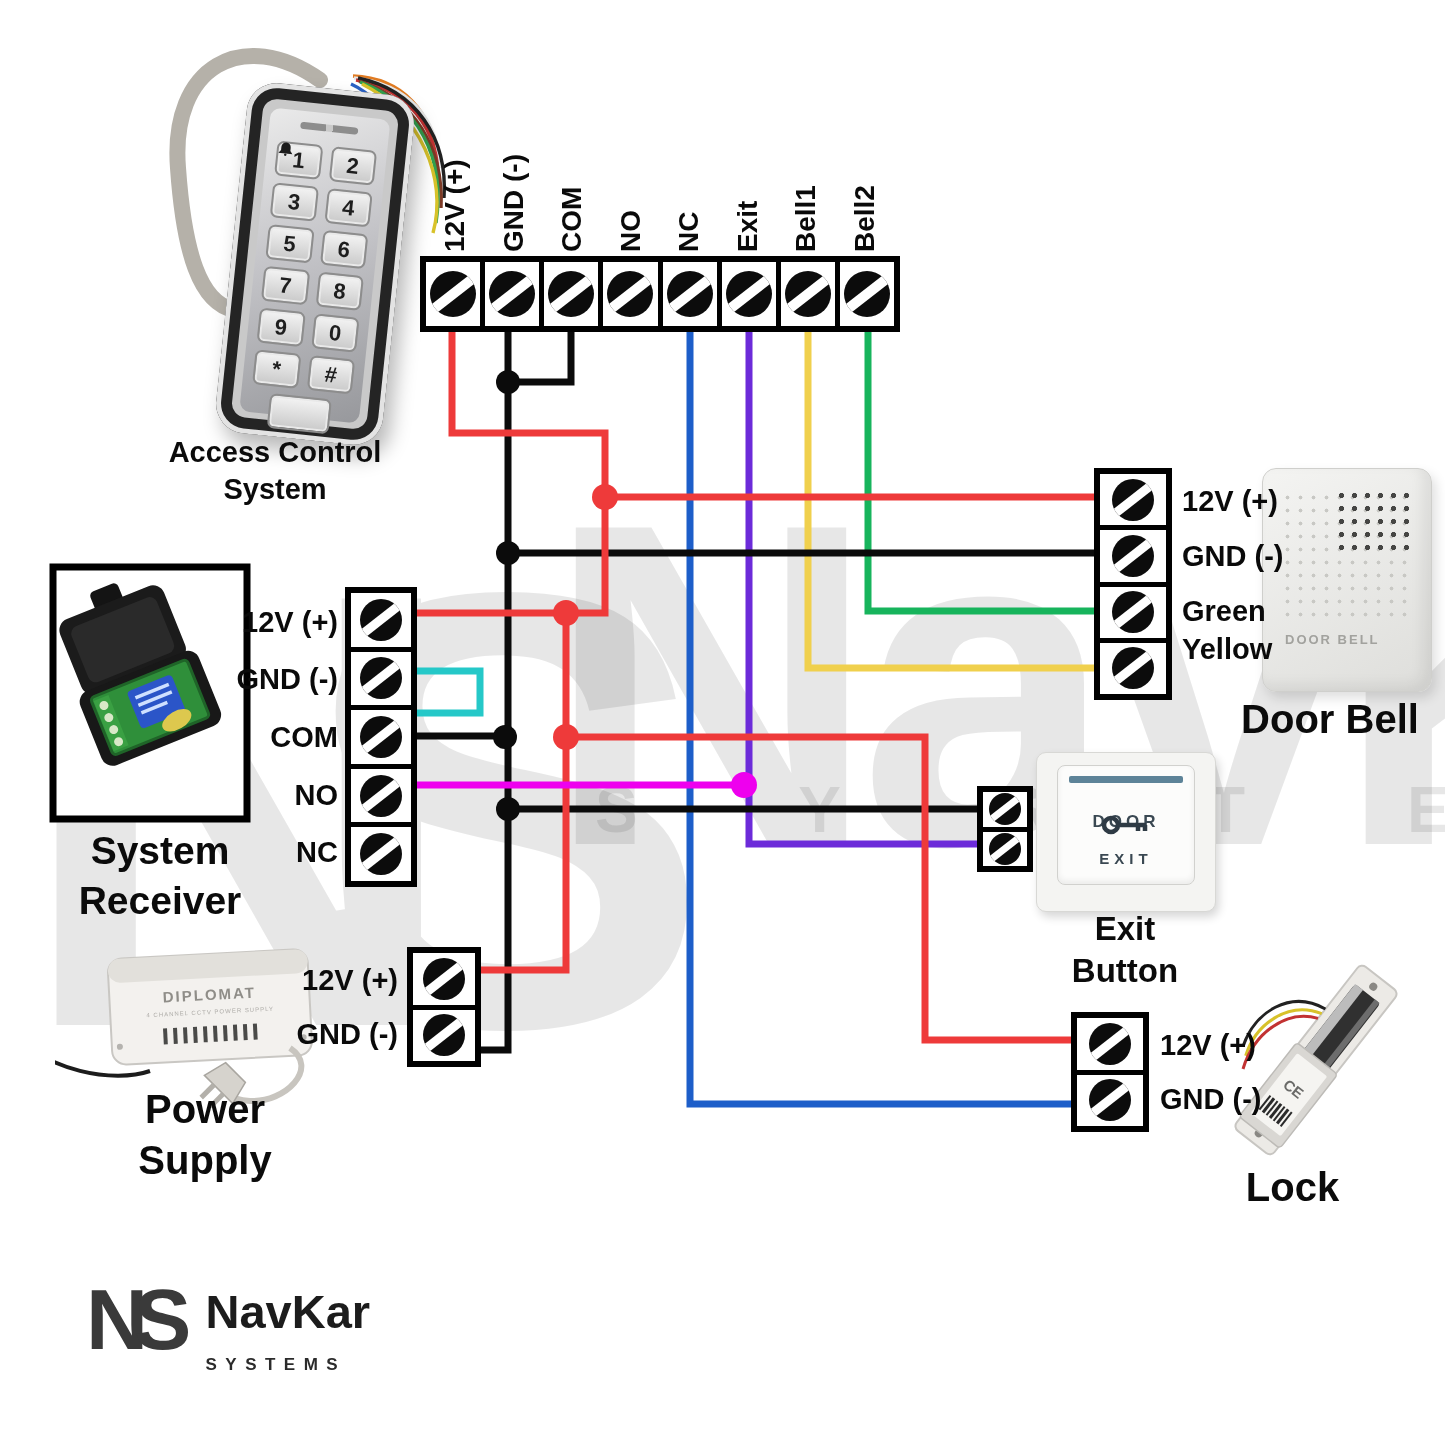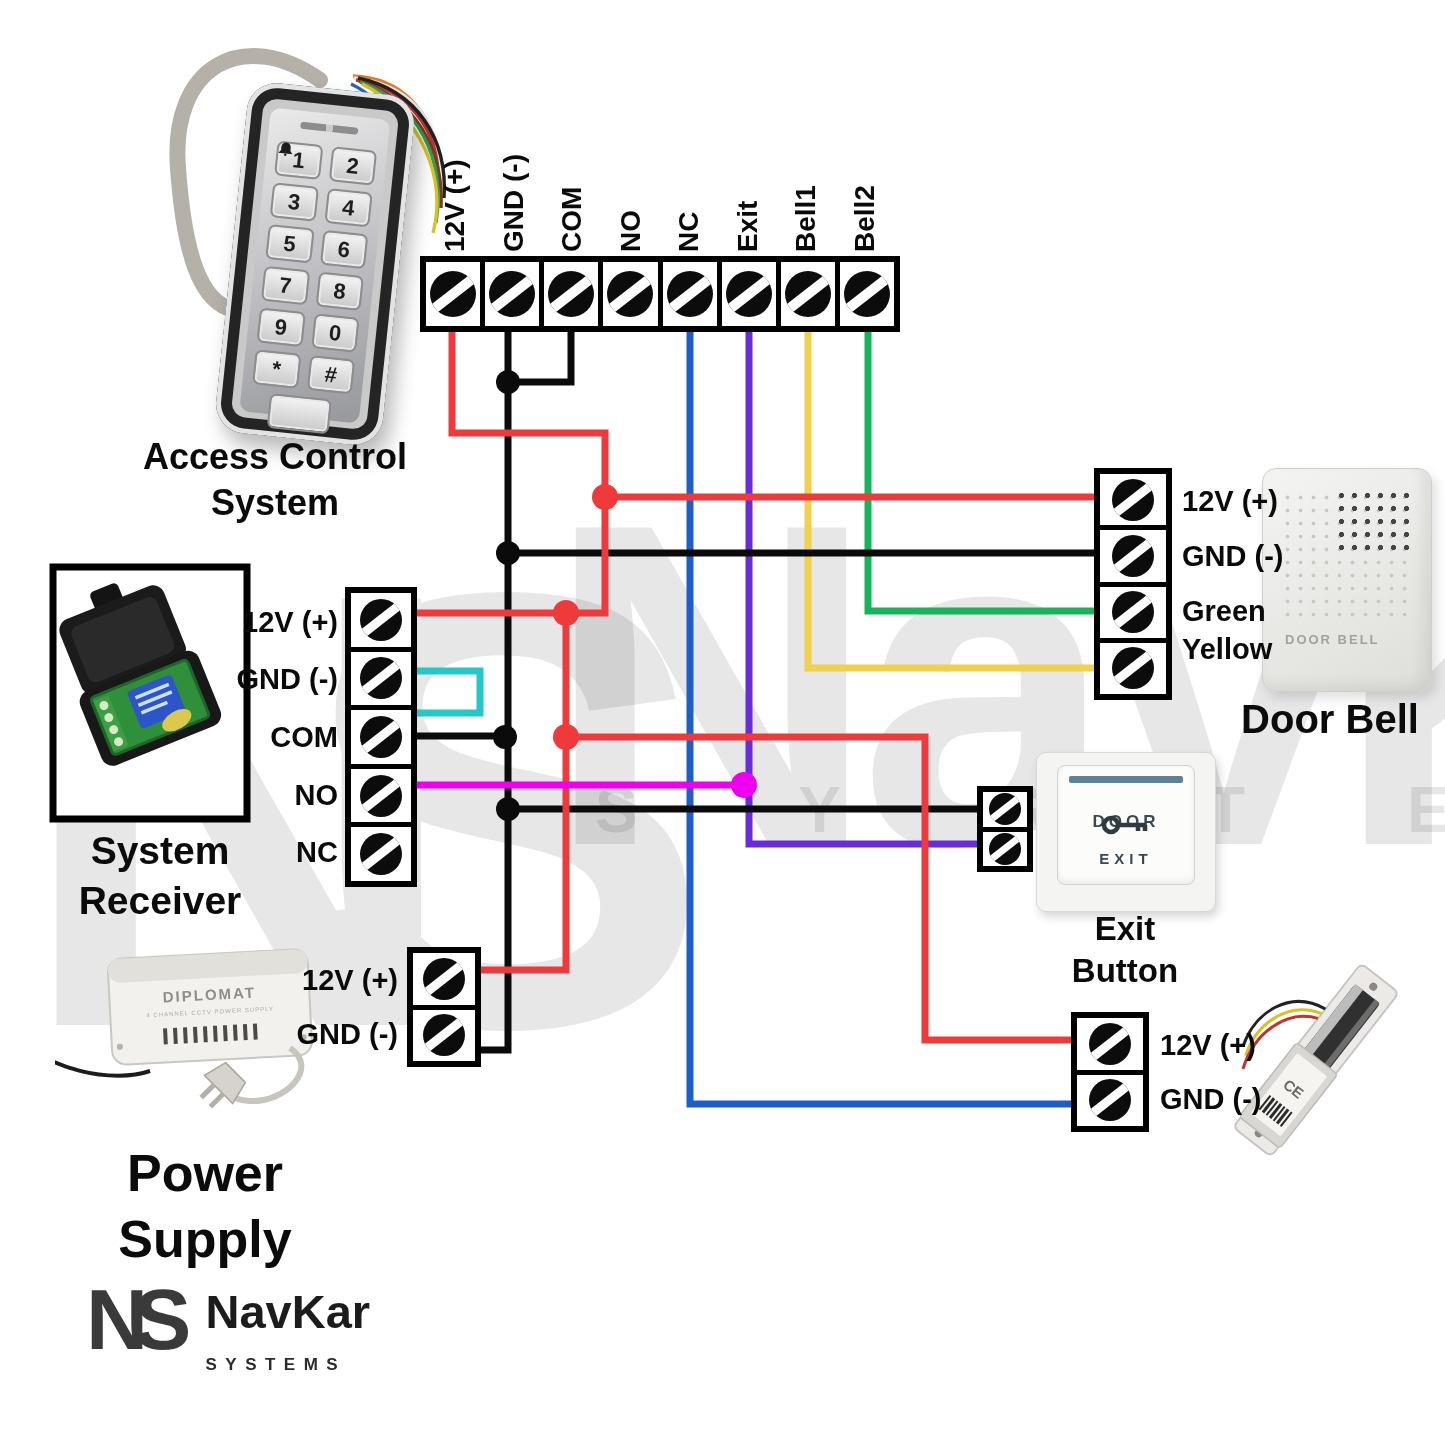--- a/index.html
+++ b/index.html
@@ -190,21 +190,21 @@
 
   <div class="term-label rot" style="left:439px;top:252px;">12V (+)</div>
   <div class="term-label rot" style="left:498px;top:252px;">GND (-)</div>
   <div class="term-label rot" style="left:556px;top:252px;">COM</div>
   <div class="term-label rot" style="left:615px;top:252px;">NO</div>
   <div class="term-label rot" style="left:673px;top:252px;">NC</div>
   <div class="term-label rot" style="left:732px;top:252px;">Exit</div>
   <div class="term-label rot" style="left:790px;top:252px;">Bell1</div>
   <div class="term-label rot" style="left:849px;top:252px;">Bell2</div>
 
-  <div class="caption" style="left:95px;top:434px;width:360px;font-size:36px;">
+  <div class="caption" style="left:95px;top:434px;width:360px;font-size:29px;">
     <div>Access Control</div>
     <div>System</div>
   </div>
 
   <svg class="dev" style="left:48px;top:562px;" width="204" height="262" viewBox="0 0 204 262">
     <rect x="5" y="5" width="194" height="252" fill="#ffffff" stroke="#000000" stroke-width="7"></rect>
     <g transform="translate(102,140) rotate(-22)">
       <rect x="-16" y="-124" width="30" height="22" rx="5" fill="#141414"></rect>
       <rect x="-58" y="-108" width="112" height="80" rx="12" fill="#1b1b1b"></rect>
       <rect x="-48" y="-98" width="92" height="60" rx="8" fill="#2a2a2a"></rect>
@@ -285,21 +285,21 @@
     <div class="cell">
         <div class="screw md"></div>
       </div>
     <div class="cell">
         <div class="screw md"></div>
       </div>
   </div>
   <div class="term-label right" style="left:250px;top:963px;width:148px;">12V (+)</div>
   <div class="term-label right" style="left:250px;top:1017px;width:148px;">GND (-)</div>
 
-  <div class="caption" style="left:75px;top:1140px;width:260px;font-size:52px;">
+  <div class="caption" style="left:75px;top:1084px;width:260px;font-size:40px;">
     <div>Power</div>
     <div>Supply</div>
   </div>
 
   <div class="tblock v" style="left:1094px;top:468px;width:78px;height:232px;">
     <div class="cell">
         <div class="screw md"></div>
       </div>
     <div class="cell">
         <div class="screw md"></div>
@@ -383,20 +383,21 @@
       </g>
       <text x="0" y="42" text-anchor="middle" font-size="15" font-weight="bold" fill="#6a6a68">CE</text>
       <g fill="none" stroke-width="3">
         <path stroke="#d8c22a" d="M-24 -40 C -58 -30, -70 8, -58 40"></path>
         <path stroke="#c23232" d="M-24 -34 C -54 -22, -66 16, -52 52"></path>
         <path stroke="#222222" d="M-24 -46 C -64 -40, -78 0, -66 34"></path>
       </g>
     </g>
   </svg>
   <div class="caption" style="left:1140px;top:1162px;width:305px;font-size:40px;">
+    <div>Lock</div>
   </div>
 
   <div class="brand">
     <div class="brand-ns">NS</div>
     <div>
       <div class="brand-name">NavKar</div>
       <div class="brand-tagline">SYSTEMS</div>
     </div>
   </div>
 

